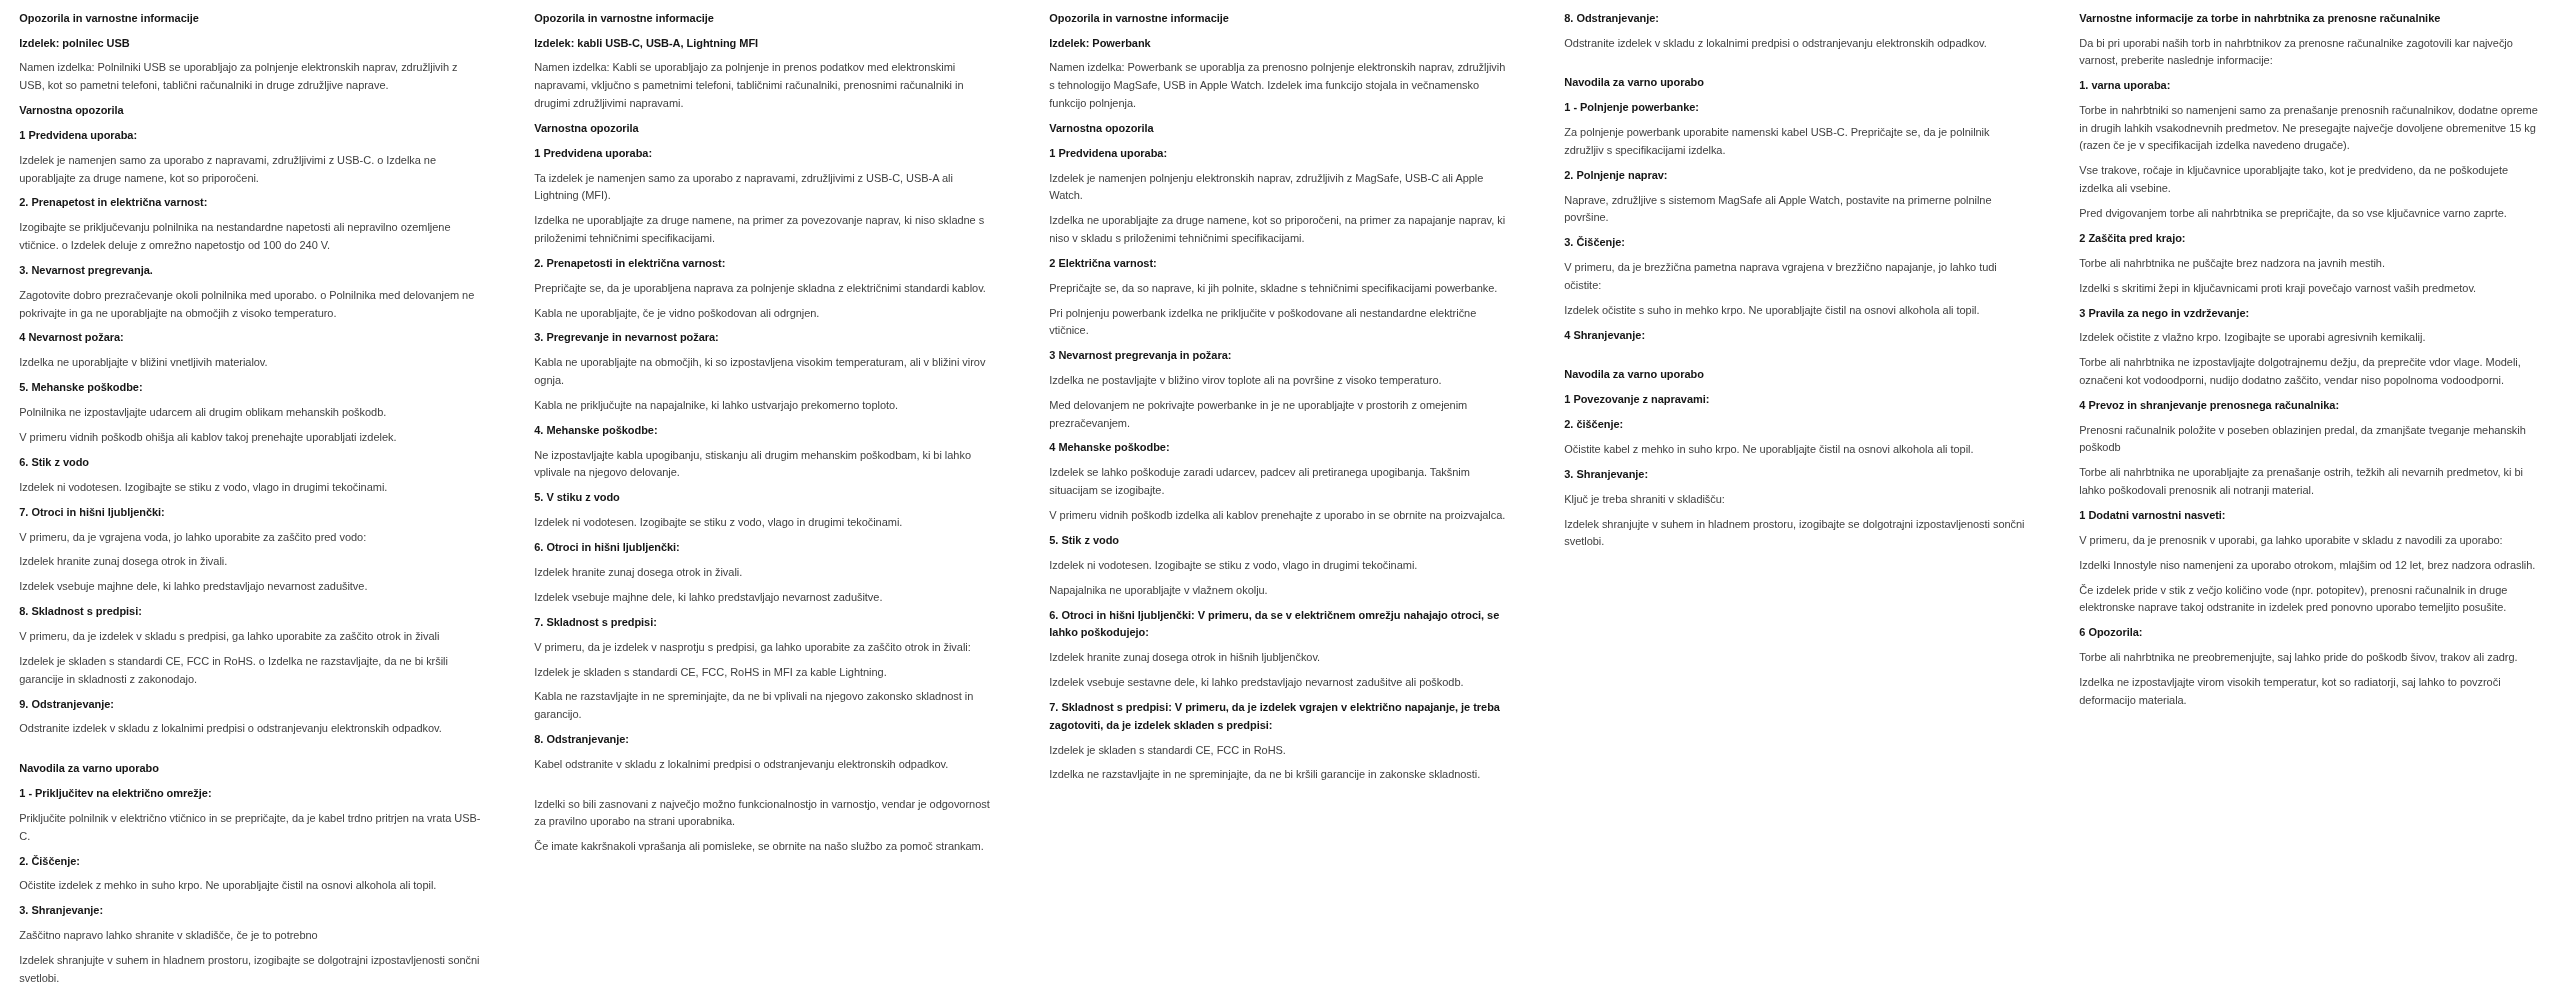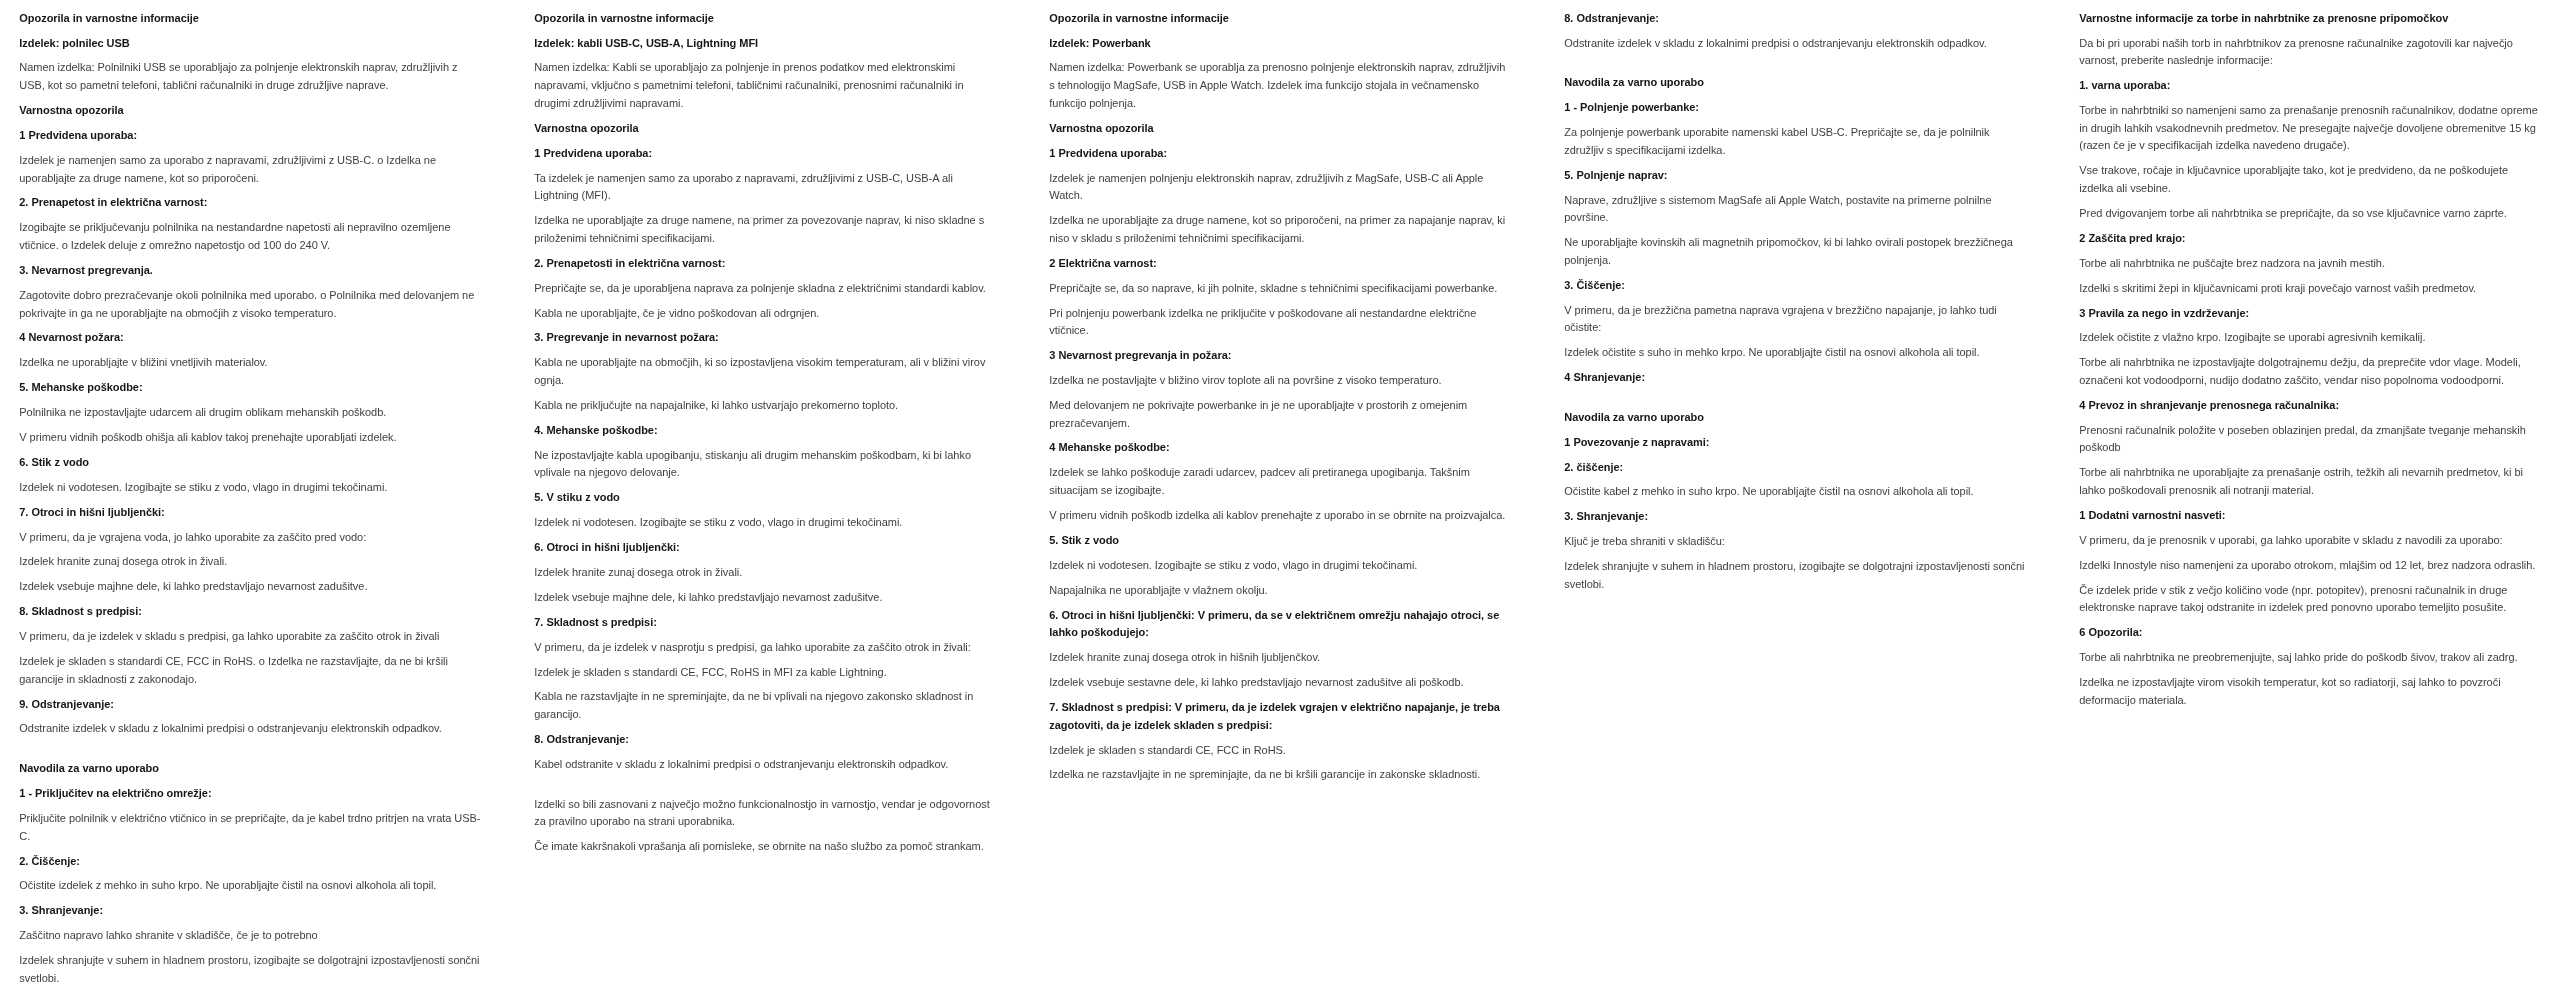--- a/index.html
+++ b/index.html
@@ -134,37 +134,36 @@
       <p class="heading">7. Skladnost s predpisi: V primeru, da je izdelek vgrajen v električno napajanje, je treba zagotoviti, da je izdelek skladen s predpisi:</p>
       <p class="para">Izdelek je skladen s standardi CE, FCC in RoHS.</p>
       <p class="para">Izdelka ne razstavljajte in ne spreminjajte, da ne bi kršili garancije in zakonske skladnosti.</p>
     </div>
     <div class="column">
       <p class="heading">8. Odstranjevanje:</p>
       <p class="para">Odstranite izdelek v skladu z lokalnimi predpisi o odstranjevanju elektronskih odpadkov.</p>
       <p class="heading gap">Navodila za varno uporabo</p>
       <p class="heading">1 - Polnjenje powerbanke:</p>
       <p class="para">Za polnjenje powerbank uporabite namenski kabel USB-C. Prepričajte se, da je polnilnik združljiv s specifikacijami izdelka.</p>
-      <p class="heading">5. Polnjenje naprav:</p>
+      <p class="heading">2. Polnjenje naprav:</p>
       <p class="para">Naprave, združljive s sistemom MagSafe ali Apple Watch, postavite na primerne polnilne površine.</p>
-      <p class="para">Ne uporabljajte kovinskih ali magnetnih pripomočkov, ki bi lahko ovirali postopek brezžičnega polnjenja.</p>
       <p class="heading">3. Čiščenje:</p>
       <p class="para">V primeru, da je brezžična pametna naprava vgrajena v brezžično napajanje, jo lahko tudi očistite:</p>
       <p class="para">Izdelek očistite s suho in mehko krpo. Ne uporabljajte čistil na osnovi alkohola ali topil.</p>
       <p class="heading">4 Shranjevanje:</p>
       <p class="heading gap">Navodila za varno uporabo</p>
       <p class="heading">1 Povezovanje z napravami:</p>
       <p class="heading">2. čiščenje:</p>
       <p class="para">Očistite kabel z mehko in suho krpo. Ne uporabljajte čistil na osnovi alkohola ali topil.</p>
       <p class="heading">3. Shranjevanje:</p>
       <p class="para">Ključ je treba shraniti v skladišču:</p>
       <p class="para">Izdelek shranjujte v suhem in hladnem prostoru, izogibajte se dolgotrajni izpostavljenosti sončni svetlobi.</p>
     </div>
     <div class="column">
-      <p class="heading">Varnostne informacije za torbe in nahrbtnike za prenosne pripomočkov</p>
+      <p class="heading">Varnostne informacije za torbe in nahrbtnika za prenosne računalnike</p>
       <p class="para">Da bi pri uporabi naših torb in nahrbtnikov za prenosne računalnike zagotovili kar največjo varnost, preberite naslednje informacije:</p>
       <p class="heading">1. varna uporaba:</p>
       <p class="para">Torbe in nahrbtniki so namenjeni samo za prenašanje prenosnih računalnikov, dodatne opreme in drugih lahkih vsakodnevnih predmetov. Ne presegajte največje dovoljene obremenitve 15 kg (razen če je v specifikacijah izdelka navedeno drugače).</p>
       <p class="para">Vse trakove, ročaje in ključavnice uporabljajte tako, kot je predvideno, da ne poškodujete izdelka ali vsebine.</p>
       <p class="para">Pred dvigovanjem torbe ali nahrbtnika se prepričajte, da so vse ključavnice varno zaprte.</p>
       <p class="heading">2 Zaščita pred krajo:</p>
       <p class="para">Torbe ali nahrbtnika ne puščajte brez nadzora na javnih mestih.</p>
       <p class="para">Izdelki s skritimi žepi in ključavnicami proti kraji povečajo varnost vaših predmetov.</p>
       <p class="heading">3 Pravila za nego in vzdrževanje:</p>
       <p class="para">Izdelek očistite z vlažno krpo. Izogibajte se uporabi agresivnih kemikalij.</p>

